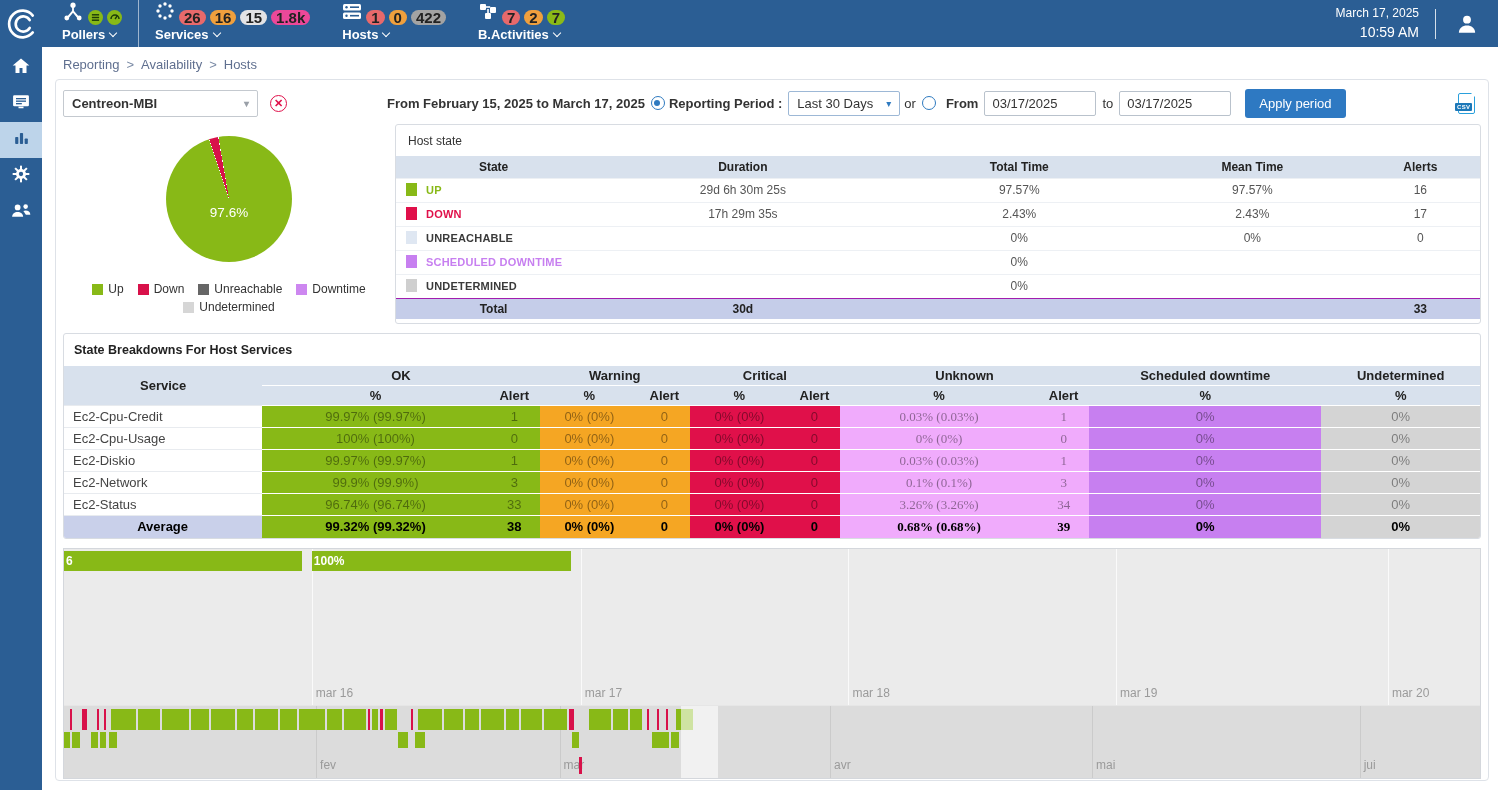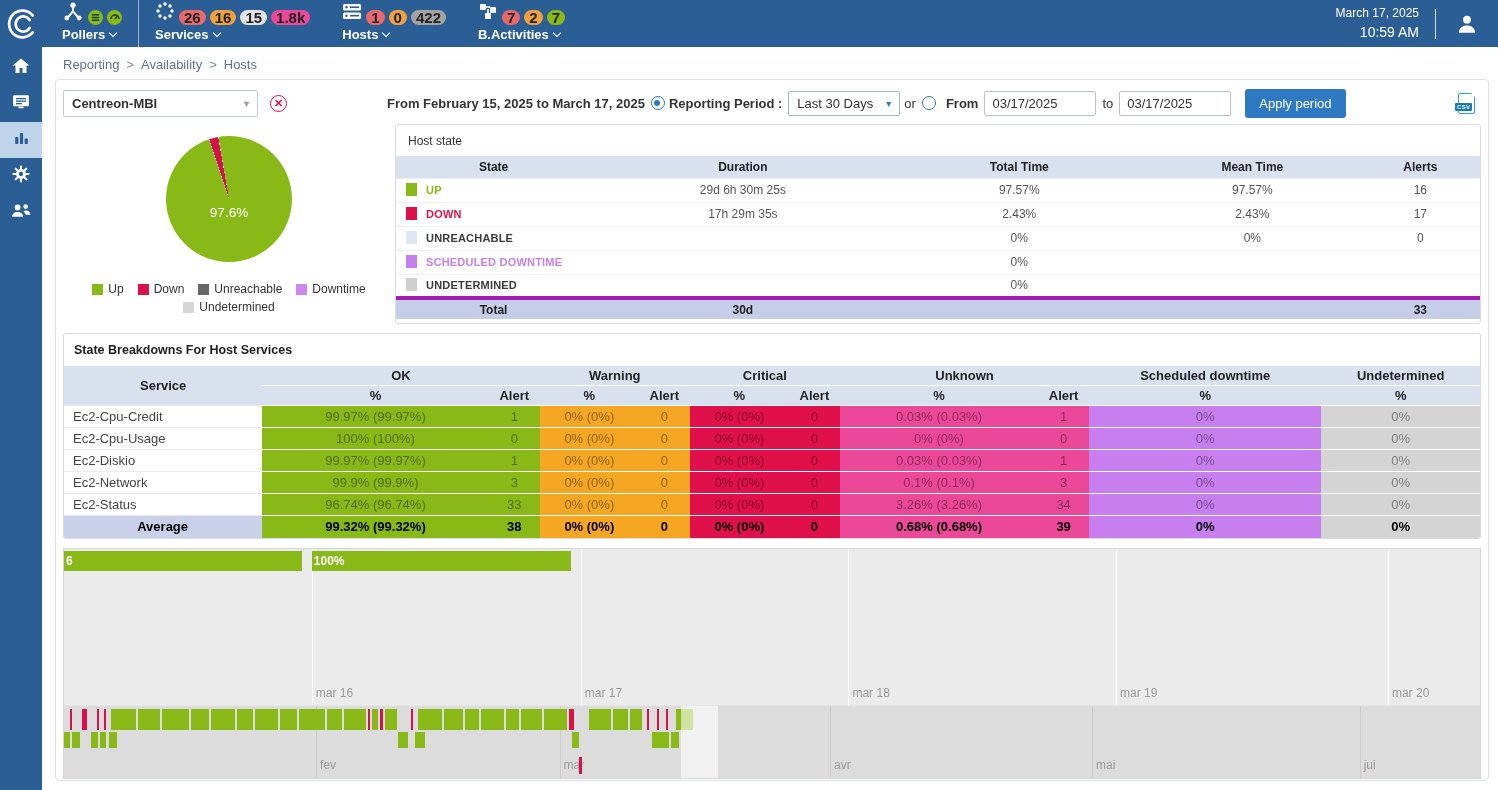--- a/index.html
+++ b/index.html
@@ -79,30 +79,30 @@
   .legend-item { display:flex; align-items:center; gap:5px; }
   .legend-sw { width:11px; height:11px; }
   .hs-card { flex:1; border:1px solid #D8DCE2; border-radius:3px; height:200px; overflow:hidden; }
   .hs-title { font-size:12px; color:#333; padding:9px 12px 8px; }
   table.hs { width:100%; border-collapse:collapse; font-size:12px; color:#555; }
   table.hs th { background:#D8E1ED; font-weight:bold; color:#222; height:22px; font-size:12px; }
   table.hs td { height:24px; border-top:1px solid #EDF0F4; text-align:center; }
   table.hs td.state-cell { text-align:left; padding-left:10px; }
   .sw { display:inline-block; width:11px; height:13px; vertical-align:-2px; margin-right:9px; }
   .state-name { font-weight:bold; font-size:11px; letter-spacing:.2px; }
-  tr.total-row td { background:#C5CDE9; color:#222; font-weight:bold; height:21px; border-top:4px solid #a21caf; }
+  tr.total-row td { background:#C5CDE9; color:#222; font-weight:bold; height:21px; border-top:1px solid #a21caf; }
   
   .bd-card { margin-top:9px; border:1px solid #D8DCE2; border-radius:3px; overflow:hidden; }
   .bd-title { font-size:12.5px; font-weight:bold; color:#222; padding:9px 10px 8px; }
   table.bd { width:100%; table-layout:fixed; border-collapse:collapse; font-size:13px; }
   table.bd th { background:#D8E1ED; font-weight:bold; color:#222; height:20px; border-top:1px solid #fff; }
   table.bd td { height:22px; text-align:center; color:rgba(0,0,0,0.42); border-top:1px solid #fff; }
   table.bd td.svc { text-align:left; padding-left:9px; background:#fff; color:#444; border-top:1px solid #E8EBEF; }
   td.c-ok { background:#88B917; } td.c-warn { background:#F5A623; } td.c-crit { background:#E0104A; }
-  td.c-unk { background:#ec4899; } td.c-sd { background:#C77FF0; } td.c-ud { background:#D4D4D4; }
+  td.c-unk { background:#f0abfc;font-family:Liberation Serif, serif; } td.c-sd { background:#C77FF0; } td.c-ud { background:#D4D4D4; }
   tr.avg-row td { font-weight:bold; color:#000; }
   tr.avg-row td.svc { background:#C9D0EA; text-align:center; padding-left:0; color:#000; }
   
   .tl-card { margin-top:9px; border:1px solid #D4D7DC; height:231px; overflow:hidden; position:relative; }
   .tl-window { position:relative; height:156px; background:#EBEBEB; }
   .grid-v { position:absolute; top:0; bottom:0; width:1px; background:#FAFAFA; }
   .grid-lbl { position:absolute; bottom:5px; font-size:12px; color:#9A9A9A; white-space:nowrap; }
   .tl-bar { position:absolute; top:2px; height:20px; overflow:hidden; color:#fff; font-weight:bold;
             font-size:12px; line-height:20px; padding-left:2px; white-space:nowrap; }
   .tl-nav { position:relative; height:73px; background:#DCDCDC; border-top:1px solid #E6E6E6; }

